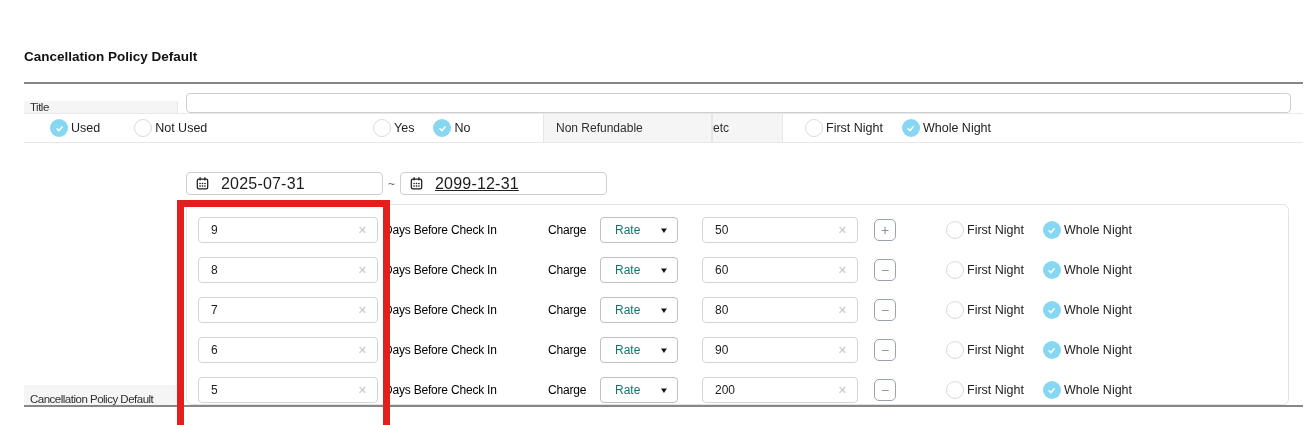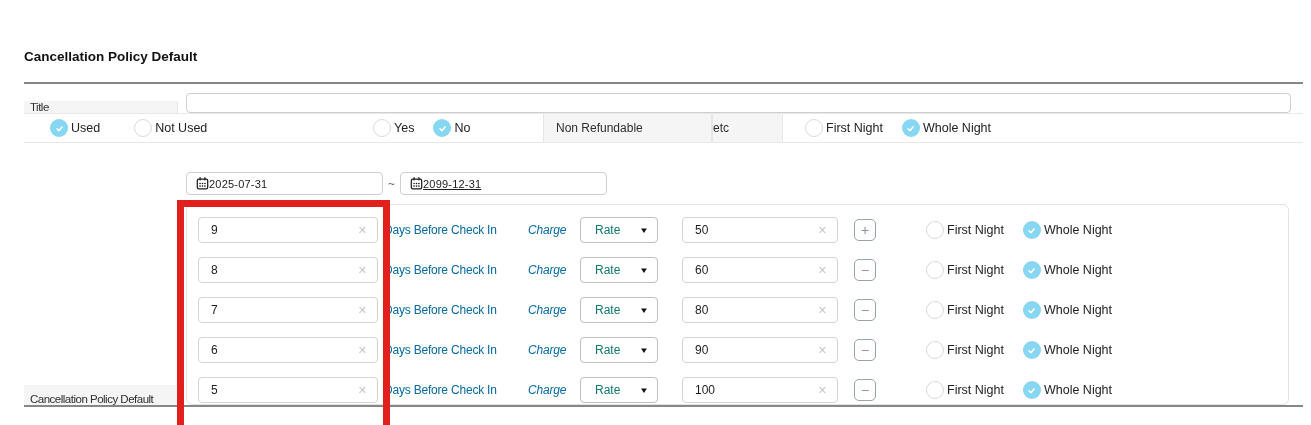--- a/index.html
+++ b/index.html
@@ -77,44 +77,44 @@
   .default-content { font-size: 12px; }
   .date-row { display: flex; align-items: center; margin: 20px 0 0 8px; }
   .date-input {
     display: flex; align-items: center;
     height: 23px; border: 1px solid #cfcfcf; border-radius: 4px; background: #fff;
     cursor: text;
   }
   .date-from { width: 197px; }
   .date-to { width: 207px; text-decoration: underline; }
   .date-input svg { margin-left: 9px; flex: 0 0 13px; }
-  .date-input .date-text { font-size: 11px; color: #1c1c1c; letter-spacing: 0.2px; }
+  .date-input .date-text { margin-left: 12px; font-size: 16px; color: #1c1c1c; letter-spacing: 0.2px; }
   .date-sep { width: 17px; text-align: center; color: #666; font-size: 12px; }
 
   .rows-container {
     margin: 9px 0 0 8px; width: 1103px; height: 201px;
     border: 1px solid #e2e2e2; border-radius: 6px;
     padding: 12px 0 0 11px; background: #fff;
   }
   .policy-row { display: flex; align-items: center; height: 26px; margin-bottom: 14px; }
   .policy-row:last-child { margin-bottom: 0; }
 
   .text-input {
     display: flex; align-items: center; justify-content: space-between;
     height: 26px; border: 1px solid #d4d4d4; border-radius: 4px; background: #fff;
     padding: 0 10px 0 12px; cursor: text;
   }
   .text-input .val { font-size: 12px; color: #1c1c1c; }
   .clear { color: #c6c6c6; font-size: 11px; line-height: 11px; cursor: pointer; }
   .days-field { width: 180px; flex: 0 0 180px; }
   .value-field { width: 156px; flex: 0 0 156px; margin-left: 24px; }
 
-  .lbl { white-space: nowrap; color: #0369a1; font-size: 12px; letter-spacing: -0.2px; }
+  .lbl { white-space: nowrap; color: #000000; font-size: 12px; letter-spacing: -0.2px; }
   .days-lbl { display: inline-block; width: 120px; margin-left: 6px; }
-  .charge-lbl { display: inline-block; width: 38px; margin-left: 24px; font-style: italic; }
+  .charge-lbl { display: inline-block; width: 38px; margin-left: 44px; }
 
   .select {
     width: 78px; flex: 0 0 78px; height: 26px; margin-left: 14px;
     border: 1px solid #c0c0c0; border-radius: 4px; background: #fff;
     display: flex; align-items: center; justify-content: space-between;
     padding: 0 9px 0 14px; cursor: pointer;
   }
   .select .sel-val { font-size: 12px; color: #0f766e; }
   .select .arrow { font-size: 8px; color: #111; transform: scaleX(1.25); }
 
@@ -351,21 +351,21 @@
       <span class="val">5</span>
       <span class="clear">✕</span>
     </div>
     <span class="lbl days-lbl">Days Before Check In</span>
     <span class="lbl charge-lbl">Charge</span>
     <div class="select">
       <span class="sel-val">Rate</span>
       <span class="arrow">▼</span>
     </div>
     <div class="text-input value-field">
-      <span class="val">100</span>
+      <span class="val">200</span>
       <span class="clear">✕</span>
     </div>
     <button class="pm-btn">
       <span>−</span>
     </button>
     <div class="row-radios">
                 <span class="radio"></span>
                 <span class="radio-label">First Night</span>
                 <span class="radio checked">
                   <svg viewBox="0 0 24 24">

